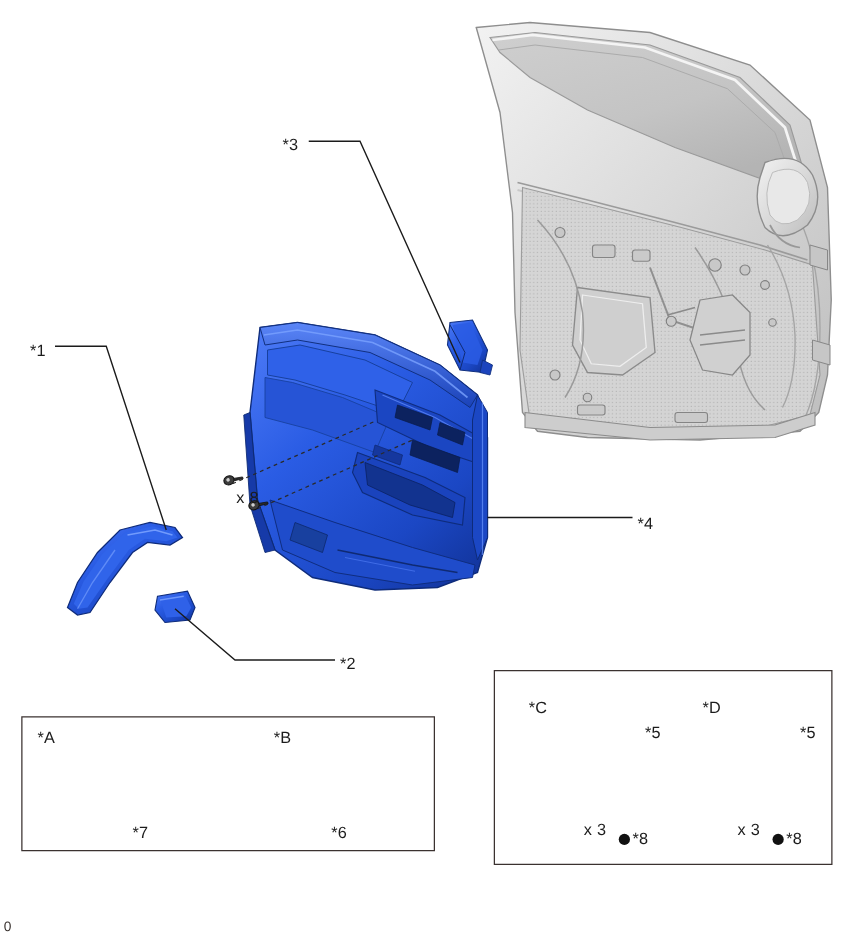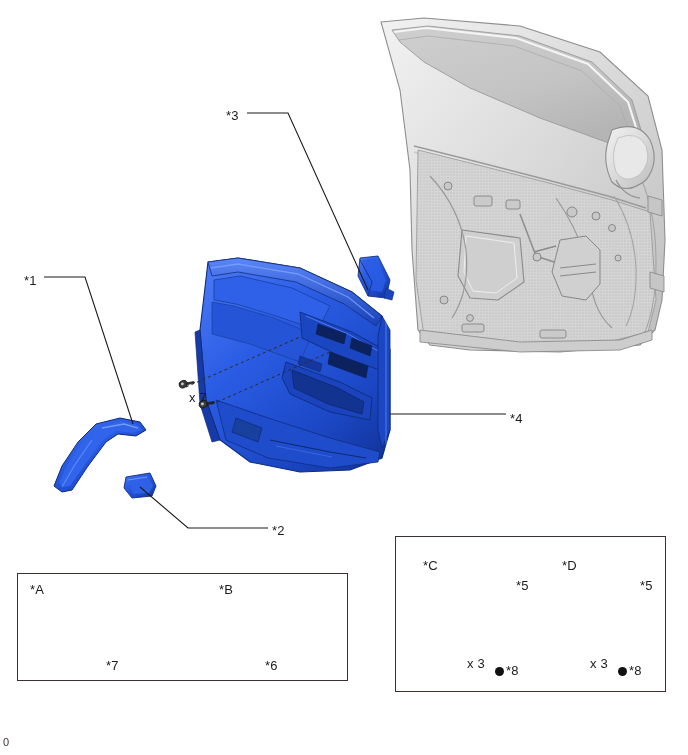--- a/index.html
+++ b/index.html
@@ -342,21 +342,21 @@
   <div class="lbl" style="left:516px; top:578px;">*5</div>
   <div class="lbl" style="left:640px; top:578px;">*5</div>
   <div class="lbl" style="left:106px; top:658px;">*7</div>
   <div class="lbl" style="left:265px; top:658px;">*6</div>
   <div class="lbl" style="left:506px; top:663px;">*8</div>
   <div class="lbl" style="left:629px; top:663px;">*8</div>
 
   <div class="bullet" style="left:495px; top:667px;"></div>
   <div class="bullet" style="left:618px; top:667px;"></div>
 
-  <div class="lbl" style="left:189px; top:390px;">x 7</div>
+  <div class="lbl" style="left:189px; top:390px;">x 8</div>
   <div class="lbl" style="left:467px; top:656px;">x 3</div>
   <div class="lbl" style="left:590px; top:656px;">x 3</div>
 
   <div class="lbl" style="left:30px; top:582px;">*A</div>
   <div class="lbl" style="left:219px; top:582px;">*B</div>
   <div class="lbl" style="left:423px; top:558px;">*C</div>
   <div class="lbl" style="left:562px; top:558px;">*D</div>
 
   <div class="corner-zero">0</div>
 

